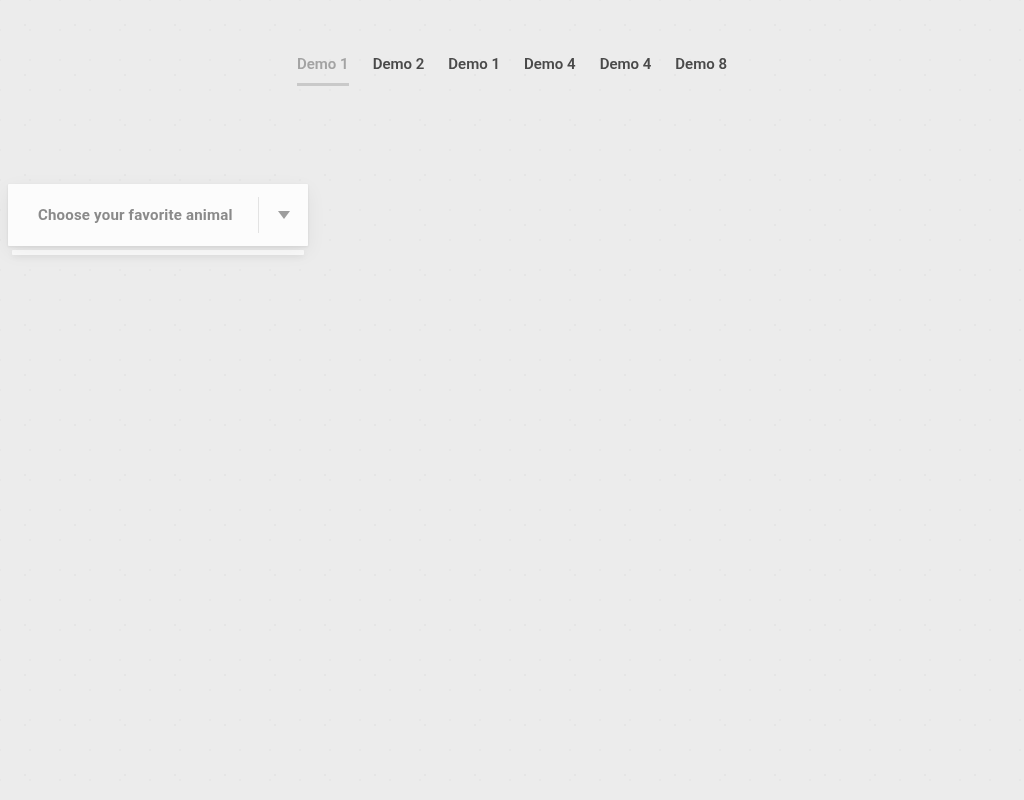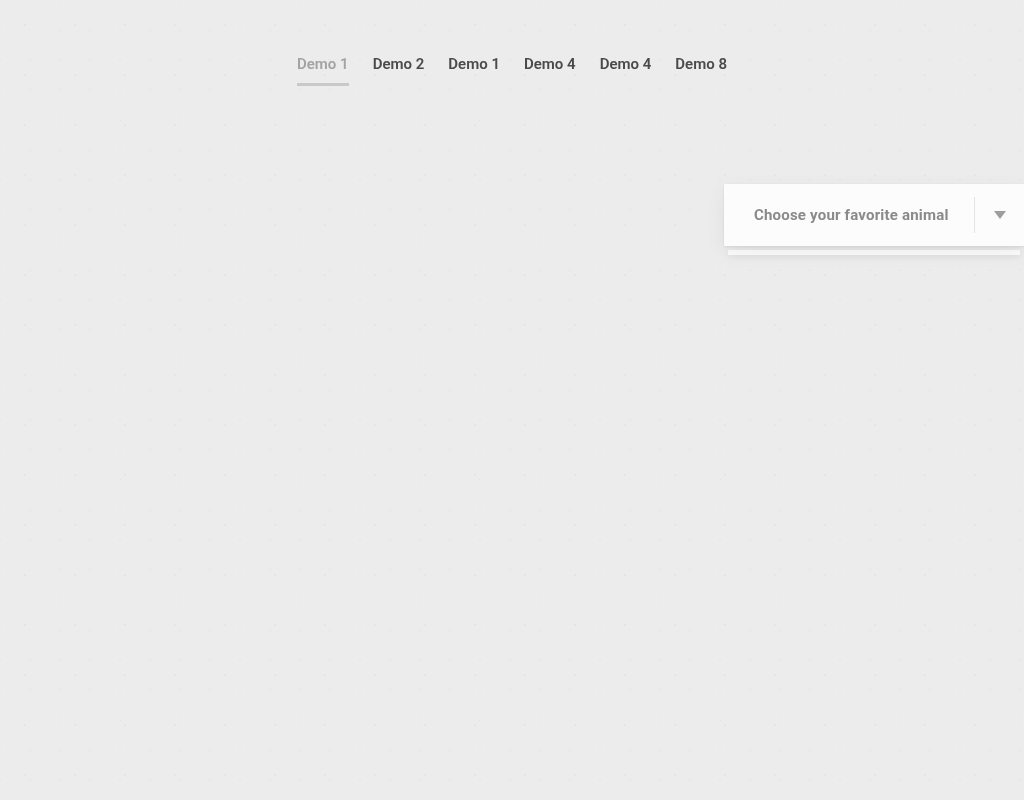--- a/index.html
+++ b/index.html
@@ -32,21 +32,21 @@
       cursor: pointer;
       padding-bottom: 10px;
       border-bottom: 3px solid transparent;
     }
     .nav-item.active {
       color: #a3a3a3;
       border-bottom: 3px solid #c9c9c9;
     }
     .dropdown-wrap {
       display: flex;
-      justify-content: flex-end;
+      justify-content: flex-start;
       margin-top: 98px;
       padding-left: 8px;
     }
     .dropdown {
       background: #fcfcfc;
       width: 300px;
       height: 62px;
       display: flex;
       align-items: center;
       box-shadow: 0 1px 3px rgba(0,0,0,0.08), 0 6px 20px rgba(0,0,0,0.06);

